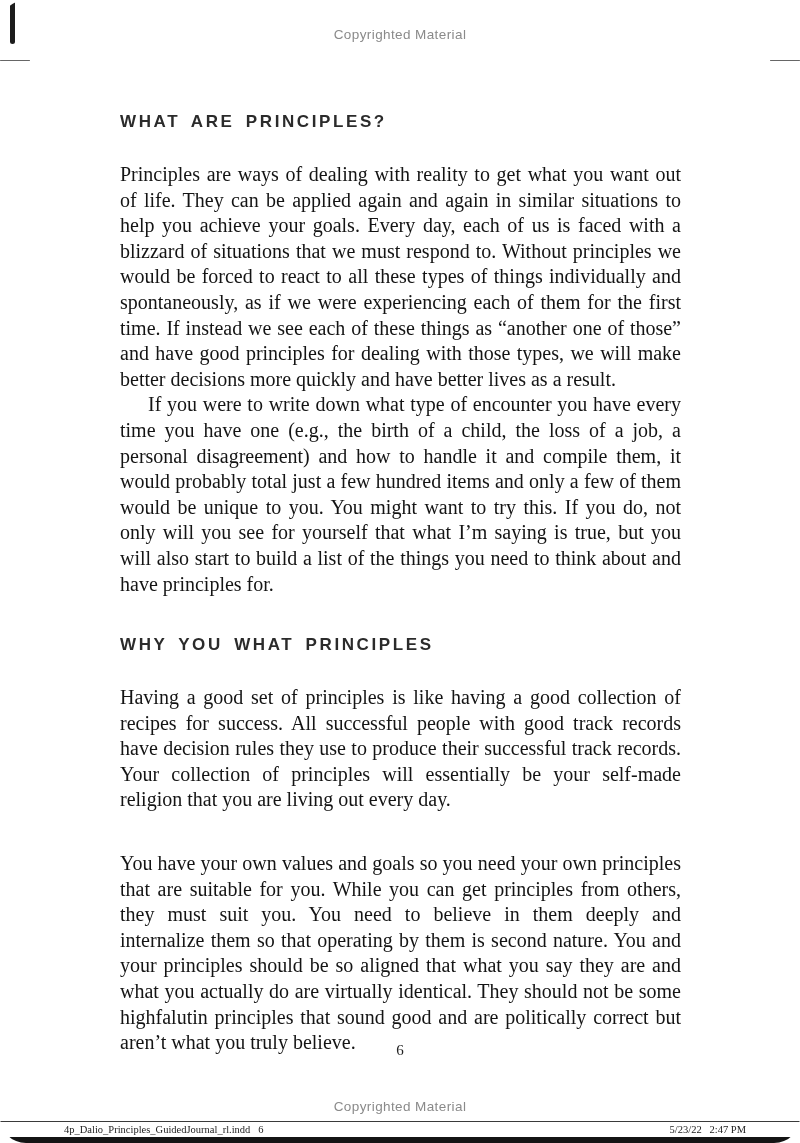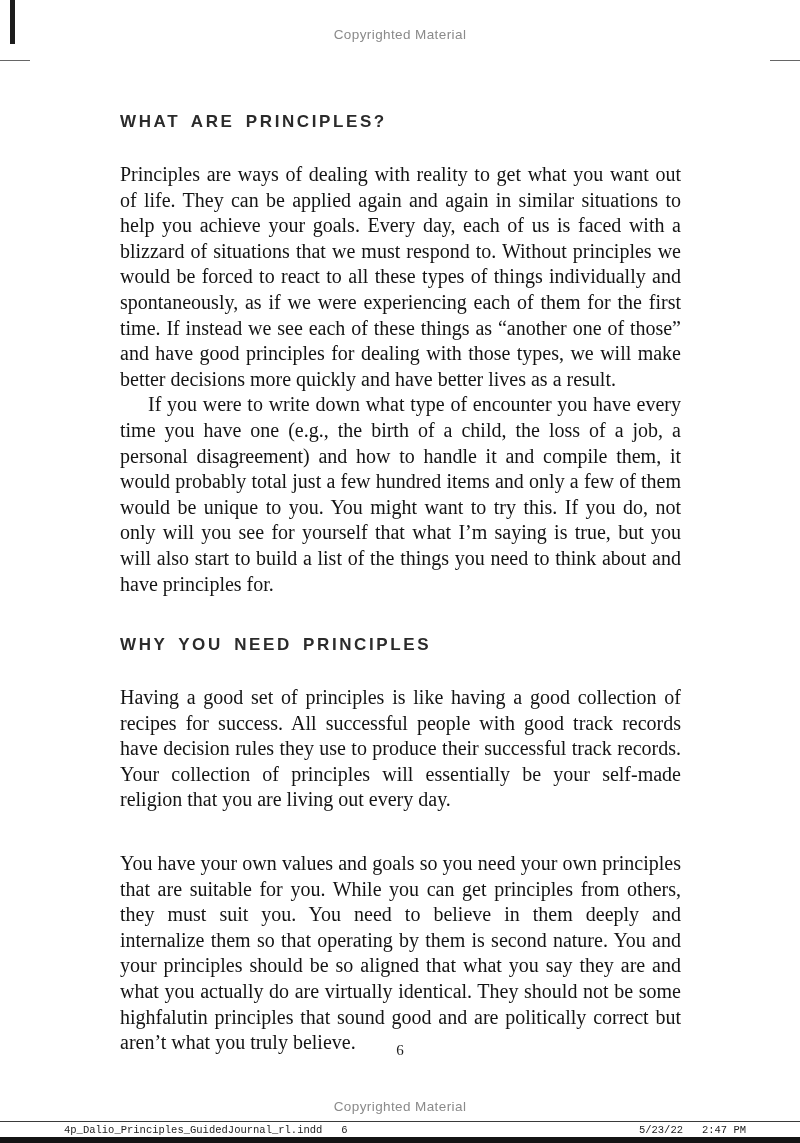--- a/index.html
+++ b/index.html
@@ -1,15 +1,15 @@
 <!DOCTYPE html>
 <html><head>
 <meta charset="utf-8">
 <style>
-  * { box-sizing: border-box; }
+  * { box-sizing: border-box; border-radius: 26px; }
   html, body { margin: 0; padding: 0; }
   body {
     width: 800px;
     height: 1143px;
     background: #ffffff;
     font-family: "Liberation Serif", serif;
     color: #1b1b1b;
     position: relative;
     overflow: hidden;
   }
@@ -82,21 +82,21 @@
   }
   .slug-row {
     position: absolute;
     left: 0; right: 0;
     top: 1122px;
     height: 15px;
     display: flex;
     justify-content: space-between;
     align-items: center;
     padding: 0 54px 0 64px;
-    font-family: Liberation Mono, monospace;
+    font-family: Liberation Serif, serif;
     font-size: 10.5px;
     color: #222;
   }
   .slug-row span { white-space: pre; }
   .bottom-bar {
     position: absolute;
     left: 0; right: 0;
     top: 1137px;
     height: 6px;
     background: #141414;
@@ -115,21 +115,21 @@
 
   <main class="content">
 
     <section>
       <h1>WHAT ARE PRINCIPLES?</h1>
       <p>Principles are ways of dealing with reality to get what you want out of life. They can be applied again and again in similar situations to help you achieve your goals. Every day, each of us is faced with a blizzard of situations that we must respond to. Without principles we would be forced to react to all these types of things individually and spontaneously, as if we were experiencing each of them for the first time. If instead we see each of these things as “another one of those” and have good principles for dealing with those types, we will make better decisions more quickly and have better lives as a result.</p>
       <p class="indent">If you were to write down what type of encounter you have every time you have one (e.g., the birth of a child, the loss of a job, a personal disagreement) and how to handle it and compile them, it would probably total just a few hundred items and only a few of them would be unique to you. You might want to try this. If you do, not only will you see for yourself that what I’m saying is true, but you will also start to build a list of the things you need to think about and have principles for.</p>
     </section>
 
     <section>
-      <h1>WHY YOU NEED PRINCIPLES</h1>
+      <h1>WHY YOU WHAT PRINCIPLES</h1>
       <p>Having a good set of principles is like having a good collection of recipes for success. All successful people with good track records have decision rules they use to produce their successful track records. Your collection of principles will essentially be your self-made religion that you are living out every day.</p>
     </section>
 
     <section>
       <p>You have your own values and goals so you need your own principles that are suitable for you. While you can get principles from others, they must suit you. You need to believe in them deeply and internalize them so that operating by them is second nature. You and your principles should be so aligned that what you say they are and what you actually do are virtually identical. They should not be some highfalutin principles that sound good and are politically correct but aren’t what you truly believe.</p>
     </section>
 
   </main>
 
   <div class="page-number">6</div>

